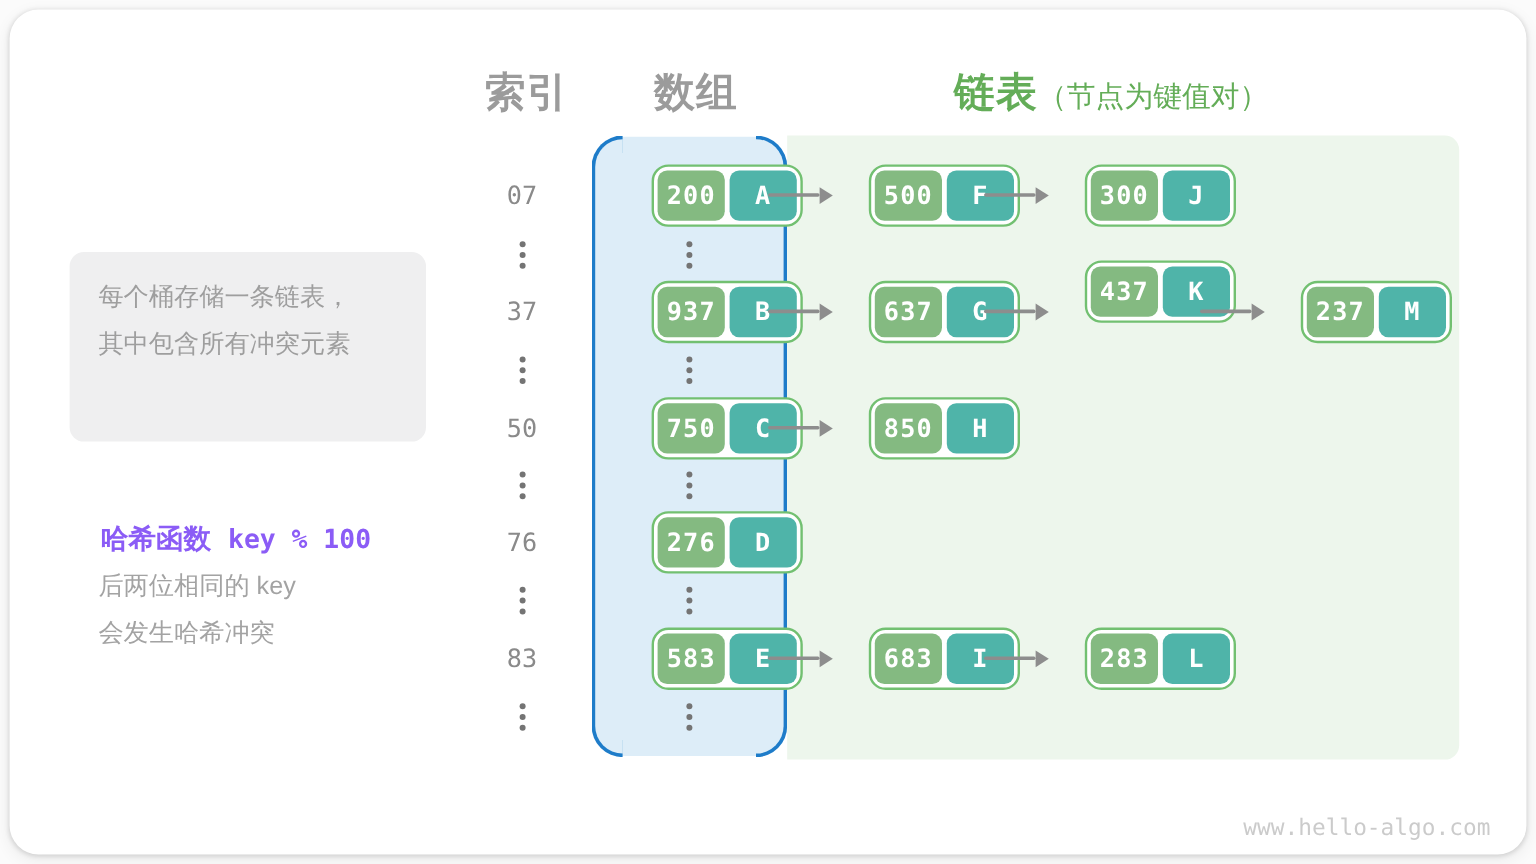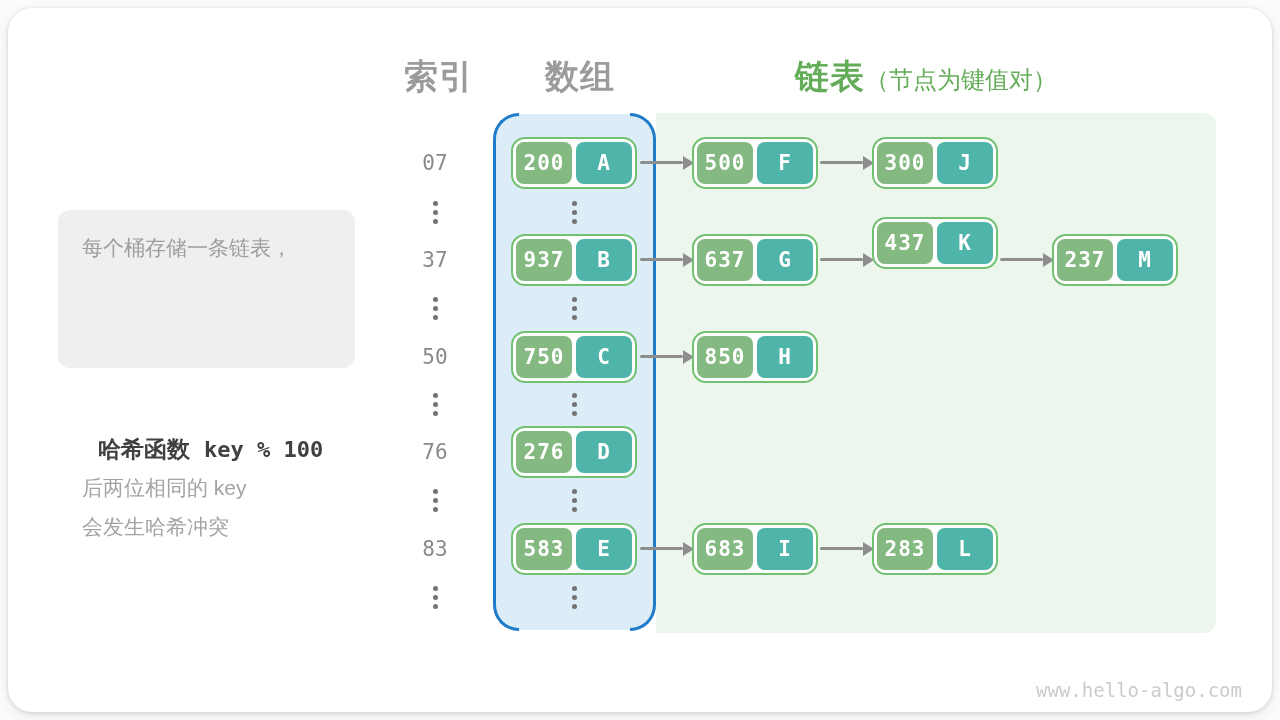--- a/index.html
+++ b/index.html
@@ -12,40 +12,40 @@
   .list-header{color:#64ad58;}
   .list-note{font-size:24px;font-weight:400;color:#64ad58;letter-spacing:0;margin-top:32px;}
   
   .array-fill{background:#ddedf8;border-radius:24px;}
   .bracket{border:3px solid #1e7cc9;box-sizing:border-box;}
   .bracket.left{border-right:none;border-radius:26px 0 0 26px;}
   .bracket.right{border-left:none;border-radius:0 26px 26px 0;}
   .list-fill{background:#edf6ec;border-radius:0 12px 12px 0;}
   
   .node{position:absolute;width:126px;height:52px;background:#fff;border:2px solid #72c071;
-    border-radius:14px;display:flex;gap:4px;padding:3px;box-sizing:border-box;}
+    border-radius:14px;display:flex;gap:4px;padding:3px;box-sizing:border-box;margin-left:32px;}
   .cell{flex:1;border-radius:8px;color:#fff;font-family:"DejaVu Sans Mono",monospace;
     font-weight:bold;font-size:21px;letter-spacing:1px;display:flex;align-items:center;justify-content:center;}
   .key{background:#84ba81;}
   .val{background:#4fb4a9;}
   
   .idx{position:absolute;width:64px;text-align:center;font-family:"DejaVu Sans Mono",monospace;
     font-size:21px;color:#8a8a8a;line-height:28px;}
   .dots{position:absolute;width:64px;display:flex;flex-direction:column;align-items:center;gap:4px;}
   .dots i{width:5px;height:5px;border-radius:50%;background:#747474;}
   
   .arrow{position:absolute;height:3px;background:#8d8d8d;border-radius:2px;}
   .arrow::after{content:"";position:absolute;right:-11px;top:-5.5px;width:0;height:0;
     border-left:11px solid #8d8d8d;border-top:7px solid transparent;border-bottom:7px solid transparent;}
   
   .info-box{position:absolute;left:58px;top:210px;width:297px;height:158px;background:#efeff0;
     border-radius:12px;box-sizing:border-box;padding:18px 24px;}
   .info-title{font-size:24px;font-weight:bold;color:#3b3b3b;margin-bottom:12px;}
   .info-line{font-size:21px;color:#9e9e9e;line-height:39px;}
-  .hash-title{position:absolute;left:98px;top:434px;font-size:23px;font-weight:bold;color:#404040;}
+  .hash-title{position:absolute;left:84px;top:434px;font-size:23px;font-weight:bold;color:#8b5cf6;}
   .hash-code{font-family:"DejaVu Sans Mono",monospace;font-size:22px;margin-left:14px;}
   .hash-line{position:absolute;left:82px;font-size:21px;color:#a3a3a3;}
   .watermark{position:absolute;right:38px;top:679px;font-family:"DejaVu Sans Mono",monospace;
     font-size:19px;color:#cbcbcb;}
 </style>
 </head>
 <body>
 
 <div class="card"></div>
 
@@ -179,20 +179,21 @@
   <span class="cell val">I</span>
 </div>
 <div class="arrow" style="left:820px;top:547px;width:43px"></div>
 <div class="node" style="left:872px;top:523px">
   <span class="cell key">283</span>
   <span class="cell val">L</span>
 </div>
 
 <div class="info-box">
   <div class="info-line">每个桶存储一条链表，</div>
+  <div class="info-line">其中包含所有冲突元素</div>
 </div>
 
 <div class="hash-title">
   <span>哈希函数</span><span class="hash-code">key % 100</span>
 </div>
 <div class="hash-line" style="top:474px">后两位相同的 key</div>
 <div class="hash-line" style="top:513px">会发生哈希冲突</div>
 
 <div class="watermark">www.hello-algo.com</div>
 

